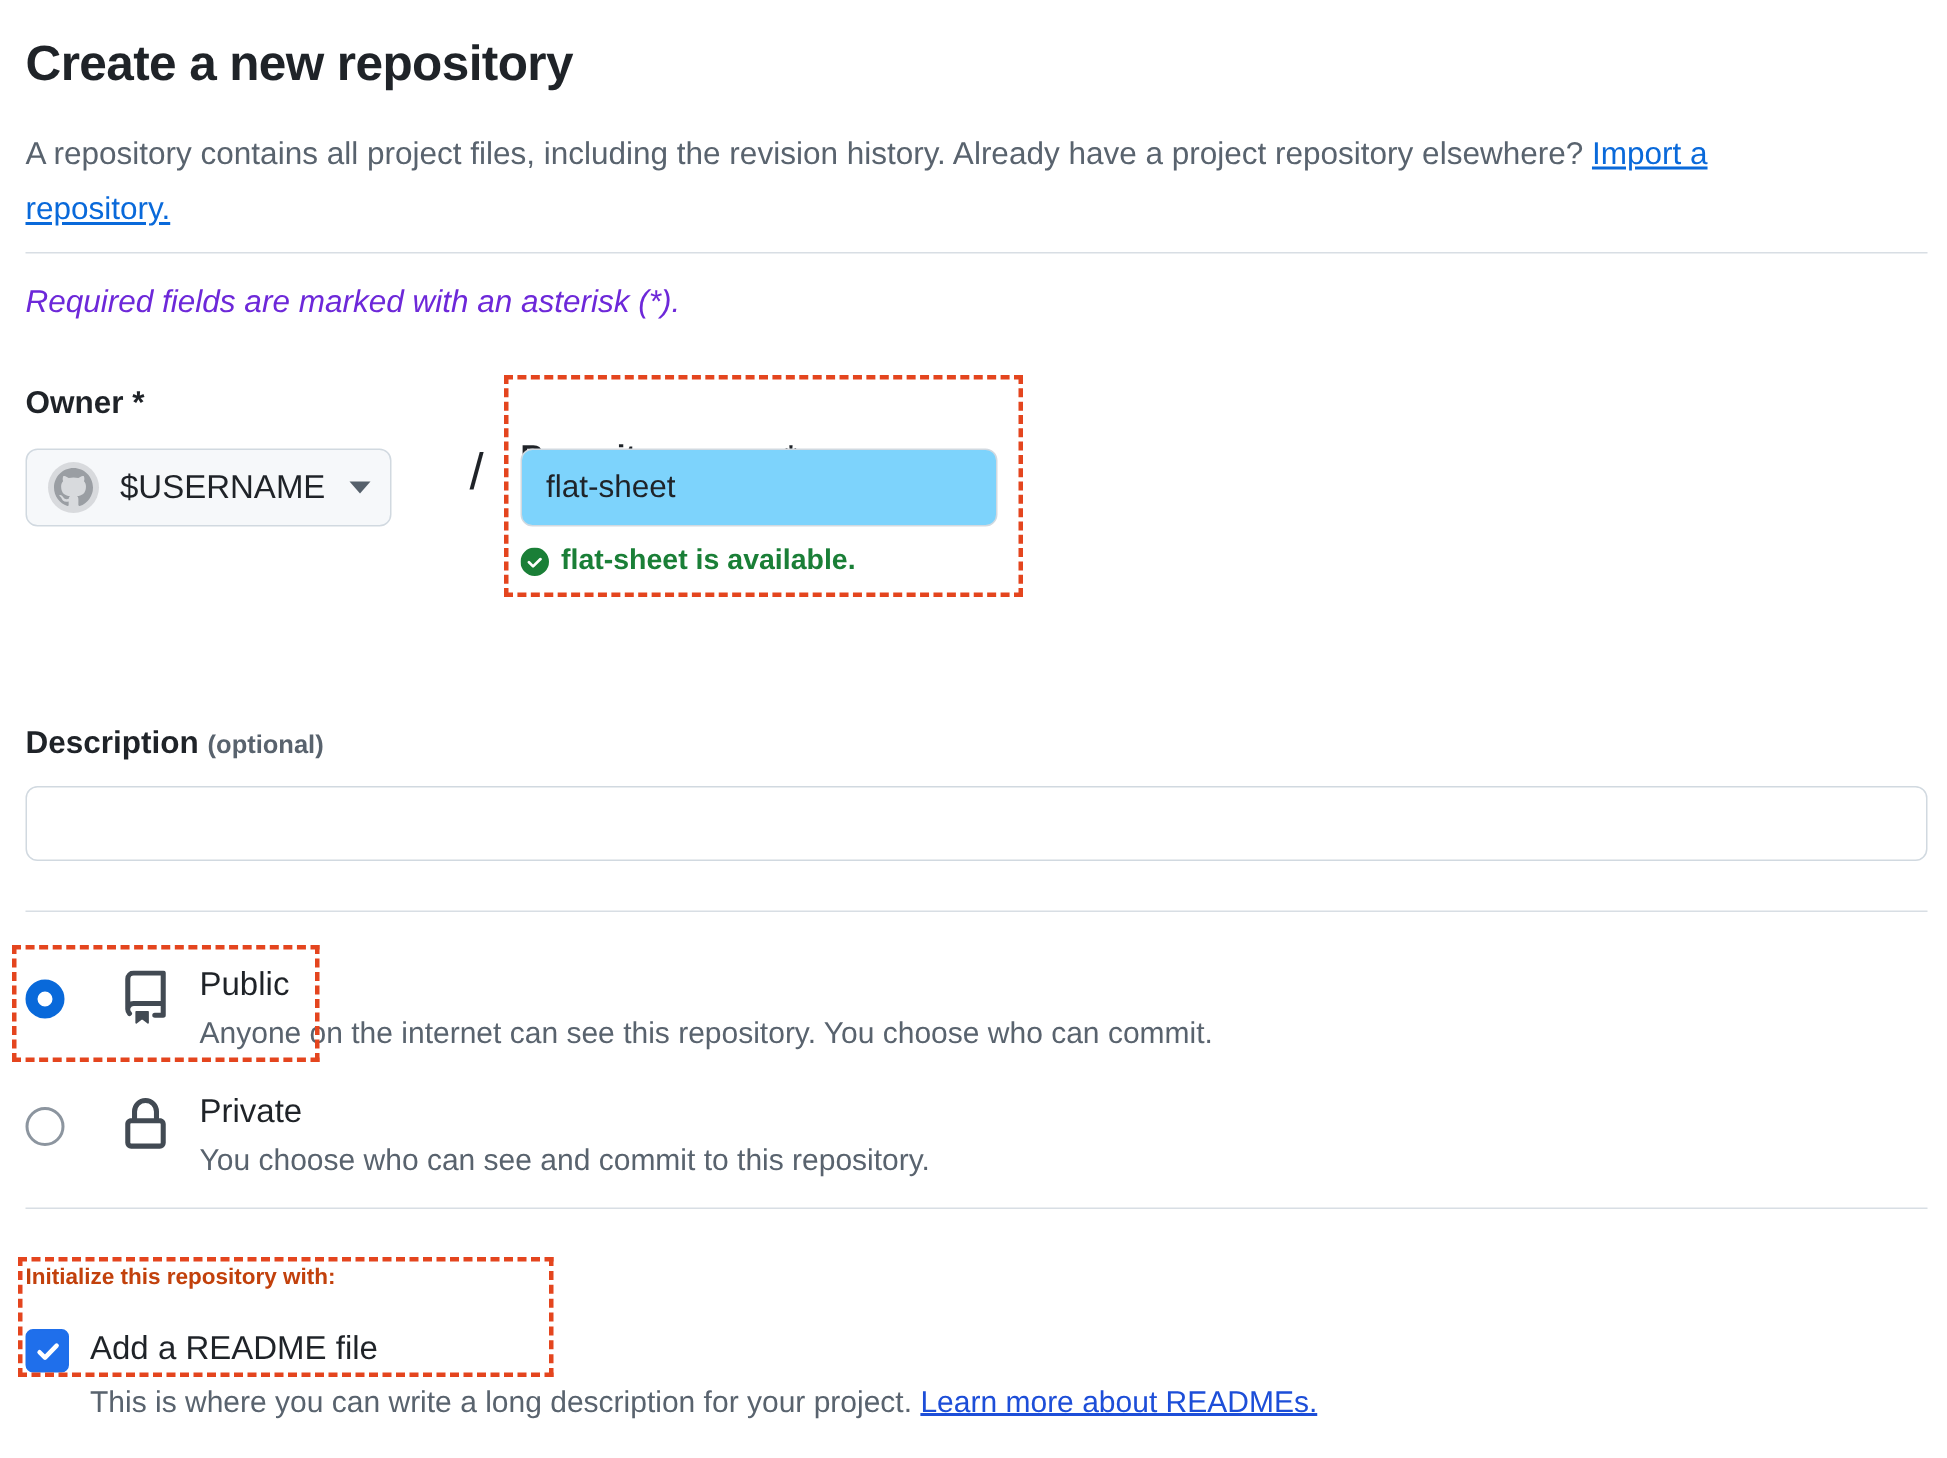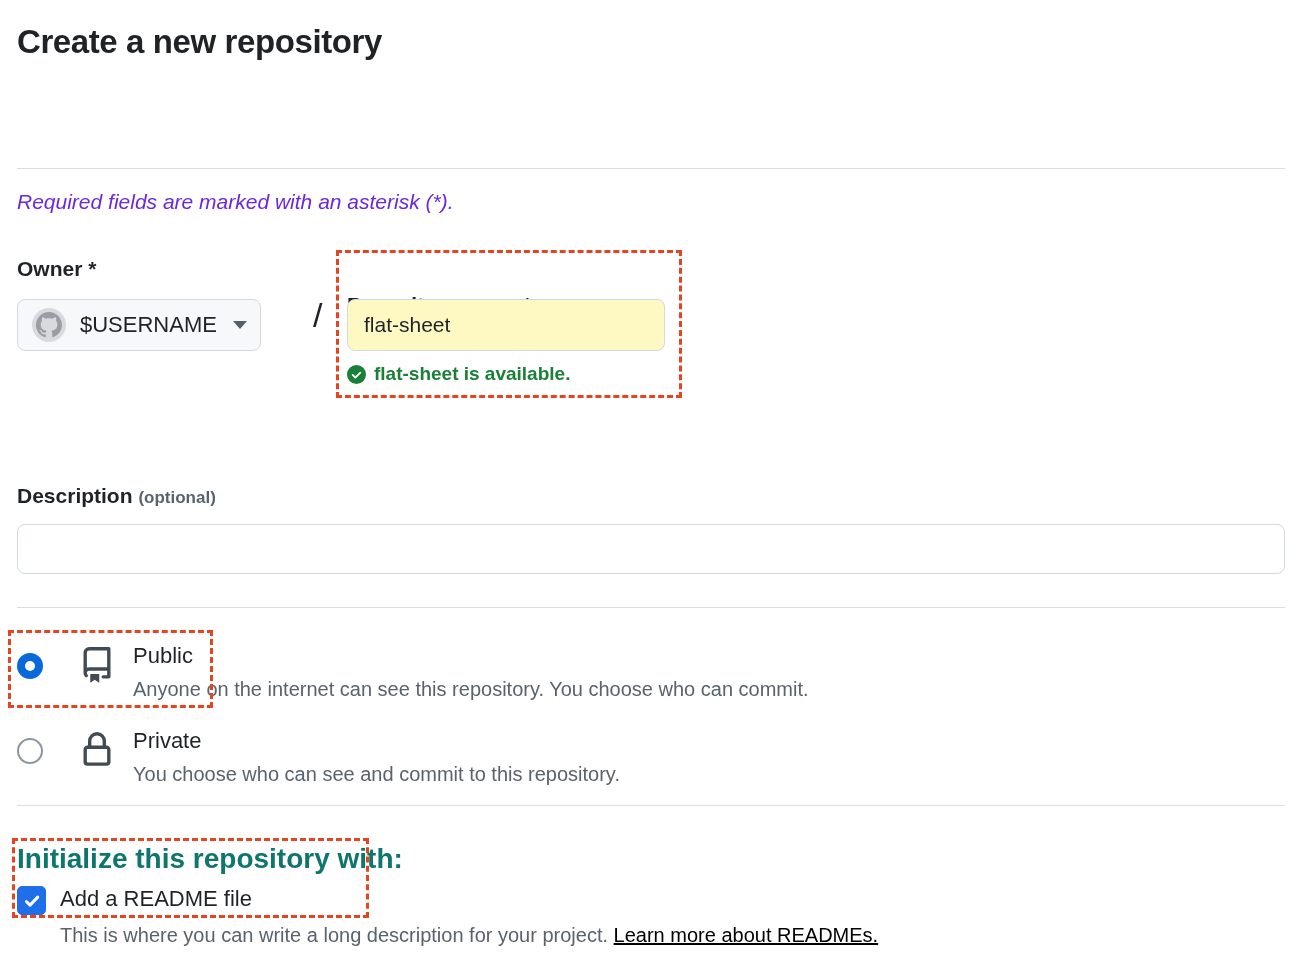--- a/index.html
+++ b/index.html
@@ -78,21 +78,21 @@
   }
 
   .repo-name-label {
     position: absolute; left: 347px; top: 257px;
     font-size: 21px; font-weight: bold; color: #1f2328; margin-top: 36px;
   }
   .repo-name-input {
     position: absolute; left: 347px; top: 299px;
     width: 318px; height: 52px;
     border: 1px solid #d1d9e0; border-radius: 8px;
-    background: #fef9c3;
+    background: #7dd3fc;
     font-family: "Liberation Sans", sans-serif;
     font-size: 21px; color: #1f2328;
     padding: 0 16px;
     outline: none;
   }
   .avail {
     position: absolute; left: 347px; top: 363px;
     display: flex; align-items: center;
     font-size: 19px; font-weight: bold; color: #1a7f37;
   }
@@ -149,58 +149,59 @@
     font-size: 22px; color: #1f2328; text-align: center;
   }
   .vis-desc {
     position: absolute; left: 116px; top: 39px;
     font-size: 20px; color: #59636e; white-space: nowrap;
   }
 
   
   .init-label {
     position: absolute; left: 17px; top: 843px;
-    font-size: 28px; font-weight: bold; color: #0f766e;
+    font-size: 15px; font-weight: bold; color: #c2410c;
   }
   .checkbox {
     position: absolute; left: 17px; top: 886px;
     width: 29px; height: 29px; border-radius: 5px;
     background: #1f6feb; border: 1px solid #1f6feb;
     display: flex; align-items: center; justify-content: center;
     cursor: pointer;
   }
   .checkbox svg { display: block; }
   .readme-label {
     position: absolute; left: 60px; top: 886px;
     font-size: 22px; color: #1f2328;
   }
   .readme-desc {
     position: absolute; left: 60px; top: 924px;
     font-size: 20px; color: #59636e; white-space: nowrap;
   }
-  .readme-desc a { color: #000000; text-decoration: underline; }
+  .readme-desc a { color: #1d4ed8; text-decoration: underline; }
 
   
   .anno {
     position: absolute;
     border: 3px dashed #e4451e;
     pointer-events: none;
     background: transparent;
   }
   .anno-repo   { left: 336px; top: 250px; width: 346px; height: 148px; }
   .anno-public { left: 8px;  top: 630px; width: 205px; height: 78px; }
   .anno-init   { left: 12px; top: 838px; width: 357px; height: 80px; }
 </style>
 </head>
 <body>
 
 <div class="page">
 
   <div class="page-title">Create a new repository</div>
 
+  <div class="intro"><span>A repository contains all project files, including the revision history. Already have a project repository elsewhere? </span><a href="#">Import a repository.</a></div>
 
   <div class="divider div-1"></div>
 
   <div class="required-note">Required fields are marked with an asterisk (*).</div>
 
   <div class="owner-label">Owner *</div>
   <div class="owner-button">
     <span class="avatar">
       <svg width="26" height="26" viewBox="0 0 16 16" fill="#9a9ea3" aria-hidden="true">
         <path d="M8 0C3.58 0 0 3.58 0 8c0 3.54 2.29 6.53 5.47 7.59.4.07.55-.17.55-.38 0-.19-.01-.82-.01-1.49-2.01.37-2.53-.49-2.69-.94-.09-.23-.48-.94-.82-1.13-.28-.15-.68-.52-.01-.53.63-.01 1.08.58 1.23.82.72 1.21 1.87.87 2.33.66.07-.52.28-.87.51-1.07-1.78-.2-3.64-.89-3.64-3.95 0-.87.31-1.59.82-2.15-.08-.2-.36-1.02.08-2.12 0 0 .67-.21 2.2.82.64-.18 1.32-.27 2-.27.68 0 1.36.09 2 .27 1.53-1.04 2.2-.82 2.2-.82.44 1.1.16 1.92.08 2.12.51.56.82 1.27.82 2.15 0 3.07-1.87 3.75-3.65 3.95.29.25.54.73.54 1.48 0 1.07-.01 1.93-.01 2.2 0 .21.15.46.55.38A8.01 8.01 0 0 0 16 8c0-4.42-3.58-8-8-8Z"></path>

